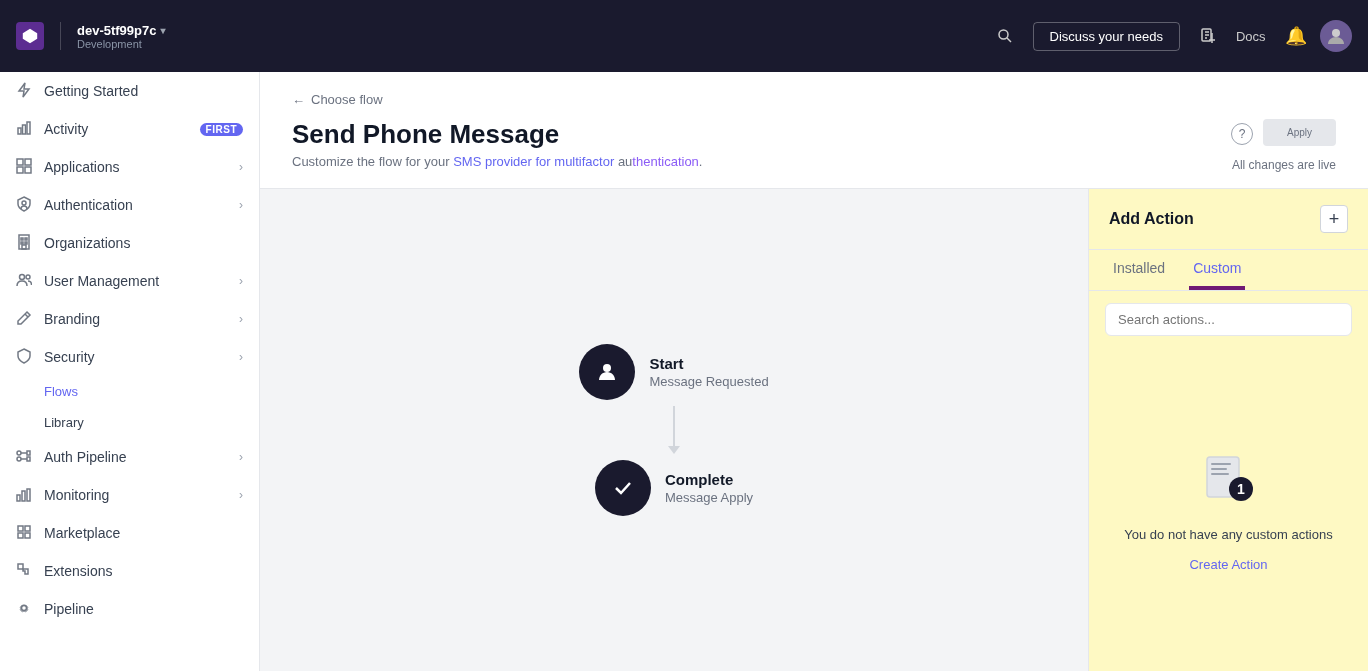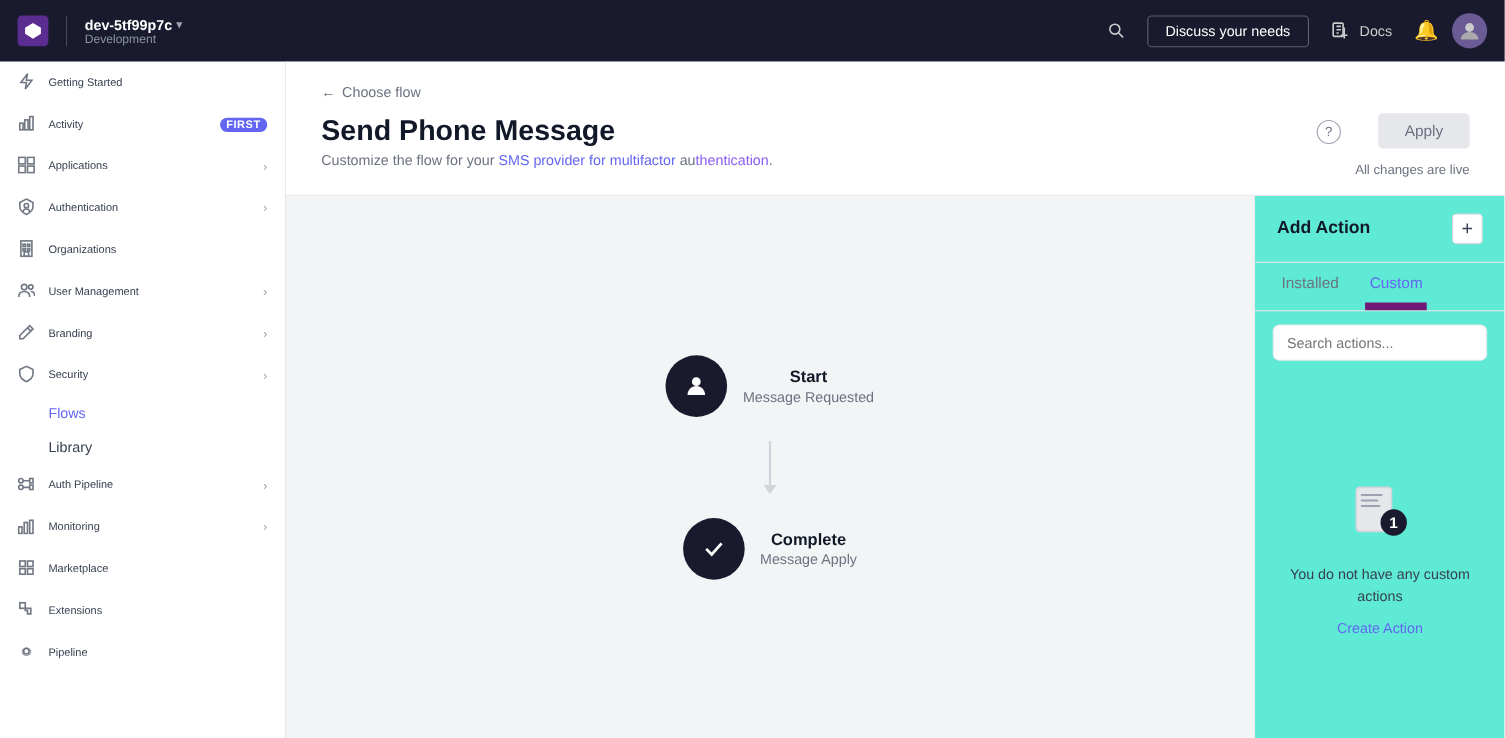--- a/index.html
+++ b/index.html
@@ -1,21 +1,21 @@
 <!DOCTYPE html>
 <html><head>
   <meta charset="utf-8">
   <style>
     * { box-sizing: border-box; margin: 0; padding: 0; }
     body { font-family: -apple-system, BlinkMacSystemFont, 'Segoe UI', sans-serif; background: #f5f5f5; display: flex; flex-direction: column; height: 671px; overflow: hidden; }
 
     
     .topnav {
       background: #1a1a2e;
-      height: 56px;
+      height: 72px;
       display: flex;
       align-items: center;
       padding: 0 16px;
       gap: 12px;
       flex-shrink: 0;
       color: #fff;
     }
     .topnav-logo {
       width: 28px; height: 28px;
       background: #5c2d91;
@@ -49,21 +49,21 @@
     .topnav-discuss-btn {
       border: 1px solid rgba(255,255,255,0.3);
       background: transparent;
       color: #fff;
       padding: 6px 16px;
       border-radius: 4px;
       font-size: 13px;
       cursor: pointer;
     }
     .topnav-docs {
-      display: flex; align-items: center; gap: 10px;
+      display: flex; align-items: center; gap: 20px;
       color: #ccc; font-size: 13px; cursor: pointer;
       padding: 0 8px;
     }
     .topnav-bell { color: #ccc; cursor: pointer; font-size: 18px; }
     .topnav-avatar {
       width: 32px; height: 32px;
       border-radius: 50%;
       background: #6b5b95;
       display: flex; align-items: center; justify-content: center;
       color: #fff; font-size: 13px; cursor: pointer;
@@ -92,21 +92,21 @@
       align-items: center;
       padding: 10px 16px;
       font-size: 14px;
       color: #374151;
       cursor: pointer;
       gap: 10px;
       position: relative;
     }
     .sidebar-item.active { color: #6366f1; background: #f0f0ff; }
     .sidebar-item .sidebar-icon { width: 18px; height: 18px; flex-shrink: 0; opacity: 0.7; }
-    .sidebar-item .sidebar-label { flex: 1; font-size: 10px; }
+    .sidebar-item .sidebar-label { flex: 1; font-size: 14px; }
     .sidebar-item .chevron { color: #9ca3af; font-size: 12px; }
     .sidebar-badge {
       background: #6366f1;
       color: #fff;
       font-size: 10px;
       font-weight: 700;
       padding: 1px 6px;
       border-radius: 10px;
       letter-spacing: 0.5px;
     }
@@ -152,24 +152,23 @@
     .main-subtitle a { color: #6366f1; text-decoration: none; }
     .header-actions {
       display: flex; align-items: center; gap: 12px; flex-direction: column; align-items: flex-end;
     }
     .apply-btn {
       background: #e5e7eb;
       color: #6b7280;
       border: none;
       padding: 8px 24px;
       border-radius: 4px;
-      font-size: 14px;
+      font-size: 10px;
       cursor: pointer;
       font-weight: 500;
-      margin-left: 24px;
     }
     .live-text {
       font-size: 12px; color: #6b7280;
     }
     .help-icon {
       width: 22px; height: 22px;
       border: 1.5px solid #9ca3af;
       border-radius: 50%;
       display: flex; align-items: center; justify-content: center;
       color: #6b7280;
@@ -189,22 +188,21 @@
       background: #f3f4f6;
       display: flex;
       align-items: center;
       justify-content: center;
       position: relative;
     }
     .flow-diagram {
       display: flex;
       flex-direction: column;
       align-items: center;
-      gap: 16px;
-      text-align: center;
+      gap: 0;
     }
     .flow-node {
       display: flex;
       flex-direction: column;
       align-items: center;
     }
     .flow-node-content {
       display: flex;
       align-items: center;
       gap: 14px;
@@ -235,22 +233,22 @@
     }
     .flow-arrow-head {
       width: 0; height: 0;
       border-left: 6px solid transparent;
       border-right: 6px solid transparent;
       border-top: 8px solid #d1d5db;
     }
 
     
     .right-panel {
-      width: 228px;
-      background: #5eead4;
+      width: 280px;
+      background: #fef9c3;
       border-left: 1px solid #e5e7eb;
       display: flex;
       flex-direction: column;
       overflow: hidden;
     }
     .panel-header {
       display: flex;
       align-items: center;
       justify-content: space-between;
       padding: 16px 20px;
@@ -277,21 +275,21 @@
     .panel-tab {
       padding: 10px 4px;
       margin-right: 20px;
       font-size: 14px;
       cursor: pointer;
       color: #6b7280;
       border-bottom: 2px solid transparent;
     }
     .panel-tab.active {
       color: #6366f1;
-      border-bottom: 7px solid #701a75;
+      border-bottom: 4px solid #701a75;
       font-weight: 500;
     }
     .panel-search {
       margin: 12px 16px;
       border: 1px solid #e5e7eb;
       border-radius: 6px;
       padding: 8px 12px;
       font-size: 13px;
       color: #6b7280;
       background: #fff;

